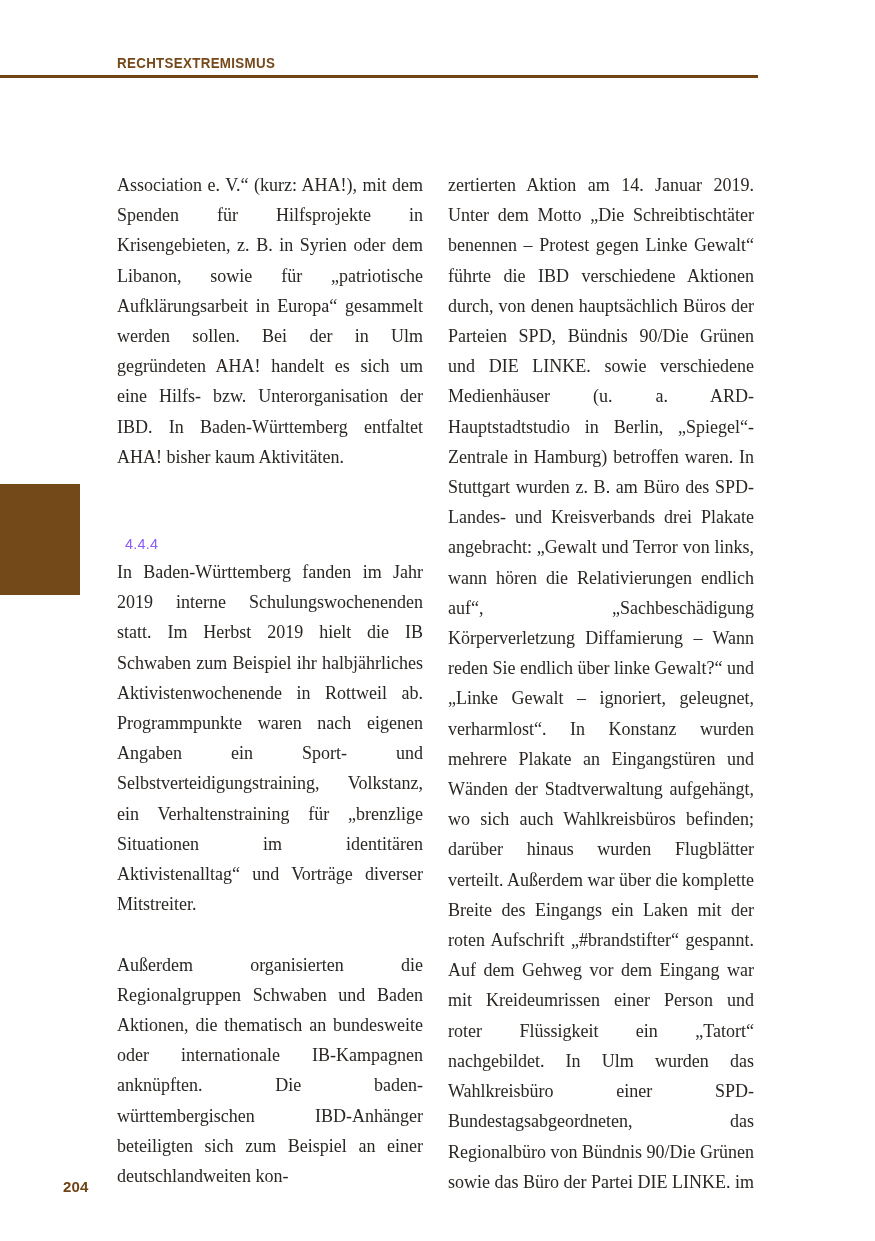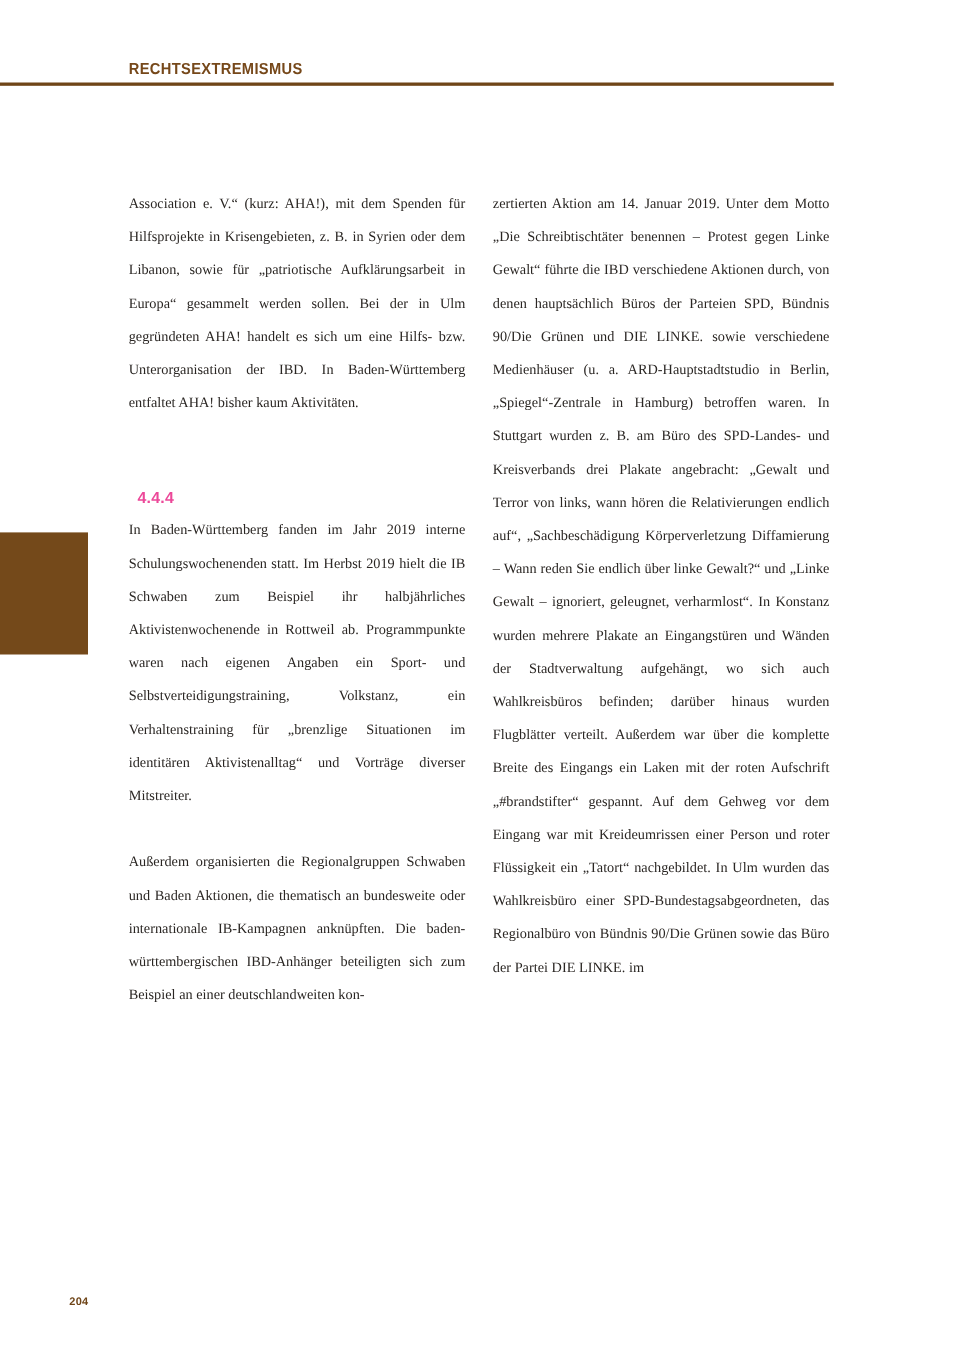--- a/index.html
+++ b/index.html
@@ -67,38 +67,38 @@
   .column {
     position: absolute;
     top: 0;
     width: 306px;
   }
   #column-left  { left: 0; }
   #column-right { left: 331px; }
 
   p.body-par {
     margin: 0;
-    font-size: 13px;
+    font-size: 18px;
     line-height: 30.2px;
     text-align: justify;
     text-justify: inter-word;
     hyphens: manual;
     -webkit-hyphens: manual;
     color: #2a2623;
   }
   p.body-par + p.body-par { margin-top: 30.2px; }
 
   
   .section-heading {
     margin-top: 59px;
     margin-bottom: 0;
     padding-left: 8px;
     font-family: "Liberation Sans", "DejaVu Sans", sans-serif;
-    font-weight: bold;
-    color: #ec4899;
+    font-weight: normal;
+    color: #8b5cf6;
   }
   .section-heading .sec-number {
     display: block;
     font-size: 14.5px;
     line-height: 26px;
     letter-spacing: 0.2px;
   }
   .section-heading .sec-title {
     display: block;
     font-size: 15.4px;
@@ -108,21 +108,21 @@
   }
   .heading-follow { margin-top: 0 !important; }
 
   
   #folio {
     position: absolute;
     left: 63px;
     top: 1178px;
     font-family: "Liberation Sans", "DejaVu Sans", sans-serif;
     font-weight: bold;
-    font-size: 10px;
+    font-size: 15px;
     color: #6f4518;
     letter-spacing: 0.2px;
   }
 </style>
 </head>
 <body>
 
 <div id="running-header">
   <div class="header-label">RECHTSEXTREMISMUS</div>
   <div class="header-rule"></div>

